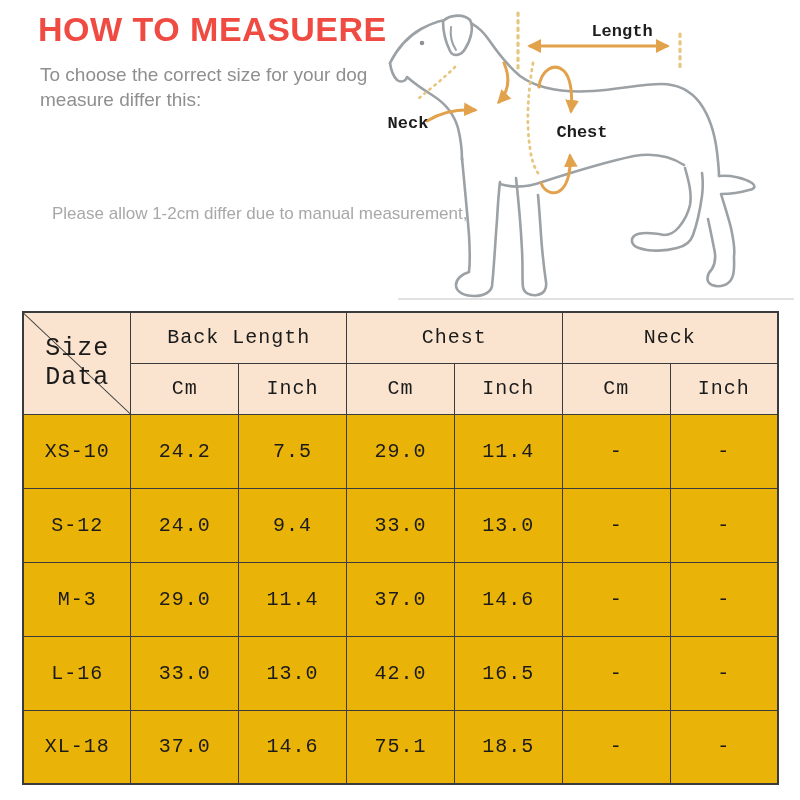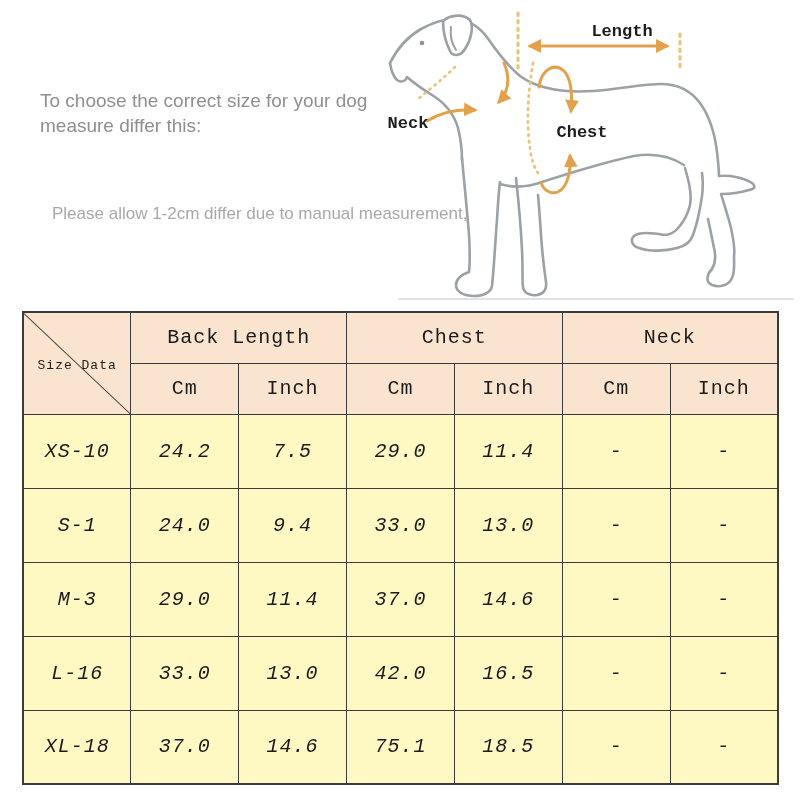--- a/index.html
+++ b/index.html
@@ -1,48 +1,49 @@
 <!DOCTYPE html>
 <html><head>
 <meta charset="utf-8">
 <style>
   html,body{margin:0;padding:0;background:#fff;}
   .canvas{position:relative;width:800px;height:800px;background:#ffffff;overflow:hidden;
           font-family:"Liberation Sans",sans-serif;}
   .title{position:absolute;left:38px;top:10px;font-size:34px;font-weight:800;
          color:#f04b42;letter-spacing:.5px;}
-  .subtitle{position:absolute;left:40px;top:62px;font-size:19px;line-height:25px;color:#8f8f8f;margin-top:26px;}
+  .subtitle{position:absolute;left:40px;top:62px;font-size:19px;line-height:25px;color:#8f8f8f;}
   .attn-title{position:absolute;left:38px;top:166px;font-size:29px;font-weight:800;color:#f04b42;}
   .attn-body{position:absolute;left:52px;top:203px;font-size:17px;font-weight:400;
              line-height:21px;color:#a8a8a8;}
   .dog-svg{position:absolute;left:358px;top:0;}
   .diagram-label{font-family:"Liberation Mono","DejaVu Sans Mono",monospace;
                  font-size:17px;font-weight:700;fill:#1d1d1d;}
   
   .size-table{position:absolute;left:22px;top:311px;width:757px;border-collapse:collapse;
               table-layout:fixed;font-family:"Liberation Mono","DejaVu Sans Mono",monospace;
               color:#1b1b1b;}
   .size-table th,.size-table td{border:1.6px solid #3b3b3b;text-align:center;
               vertical-align:middle;font-weight:400;padding:0;}
   .size-table{border:2px solid #3b3b3b;}
   .size-table thead th{background:#fae4cf;font-size:20px;letter-spacing:1px;}
   .size-table thead tr{height:51px;}
   .size-table tbody tr{height:74px;}
-  .size-table tbody td{font-size:20px;letter-spacing:1px;background:#fef9c3;font-style:italic;}
+  .size-table tbody td{font-size:20px;letter-spacing:1px;background:#eab308;}
   .corner{position:relative;overflow:hidden;}
   .corner .diag{position:absolute;top:0;left:0;width:148px;height:0;
                 border-top:1.6px solid #3b3b3b;transform:rotate(43.3deg);
                 transform-origin:0 0;}
-  .corner .corner-text{position:relative;font-size:13px;letter-spacing:1px;}
+  .corner .corner-text{position:relative;font-size:25px;letter-spacing:1px;}
 </style>
 </head>
 <body>
 
 <div class="canvas">
 
+  <div class="title">HOW TO MEASUERE</div>
 
   <div class="subtitle">
     <div>To choose the correct size for your dog</div>
     <div>measure differ this:</div>
   </div>
 
 
   <div class="attn-body">
     <div>Please allow 1-2cm differ due to manual measurement,</div>
   </div>
@@ -113,21 +114,21 @@
       <tr>
         <td>XS-10</td>
         <td>24.2</td>
         <td>7.5</td>
         <td>29.0</td>
         <td>11.4</td>
         <td>-</td>
         <td>-</td>
       </tr>
       <tr>
-        <td>S-1</td>
+        <td>S-12</td>
         <td>24.0</td>
         <td>9.4</td>
         <td>33.0</td>
         <td>13.0</td>
         <td>-</td>
         <td>-</td>
       </tr>
       <tr>
         <td>M-3</td>
         <td>29.0</td>

